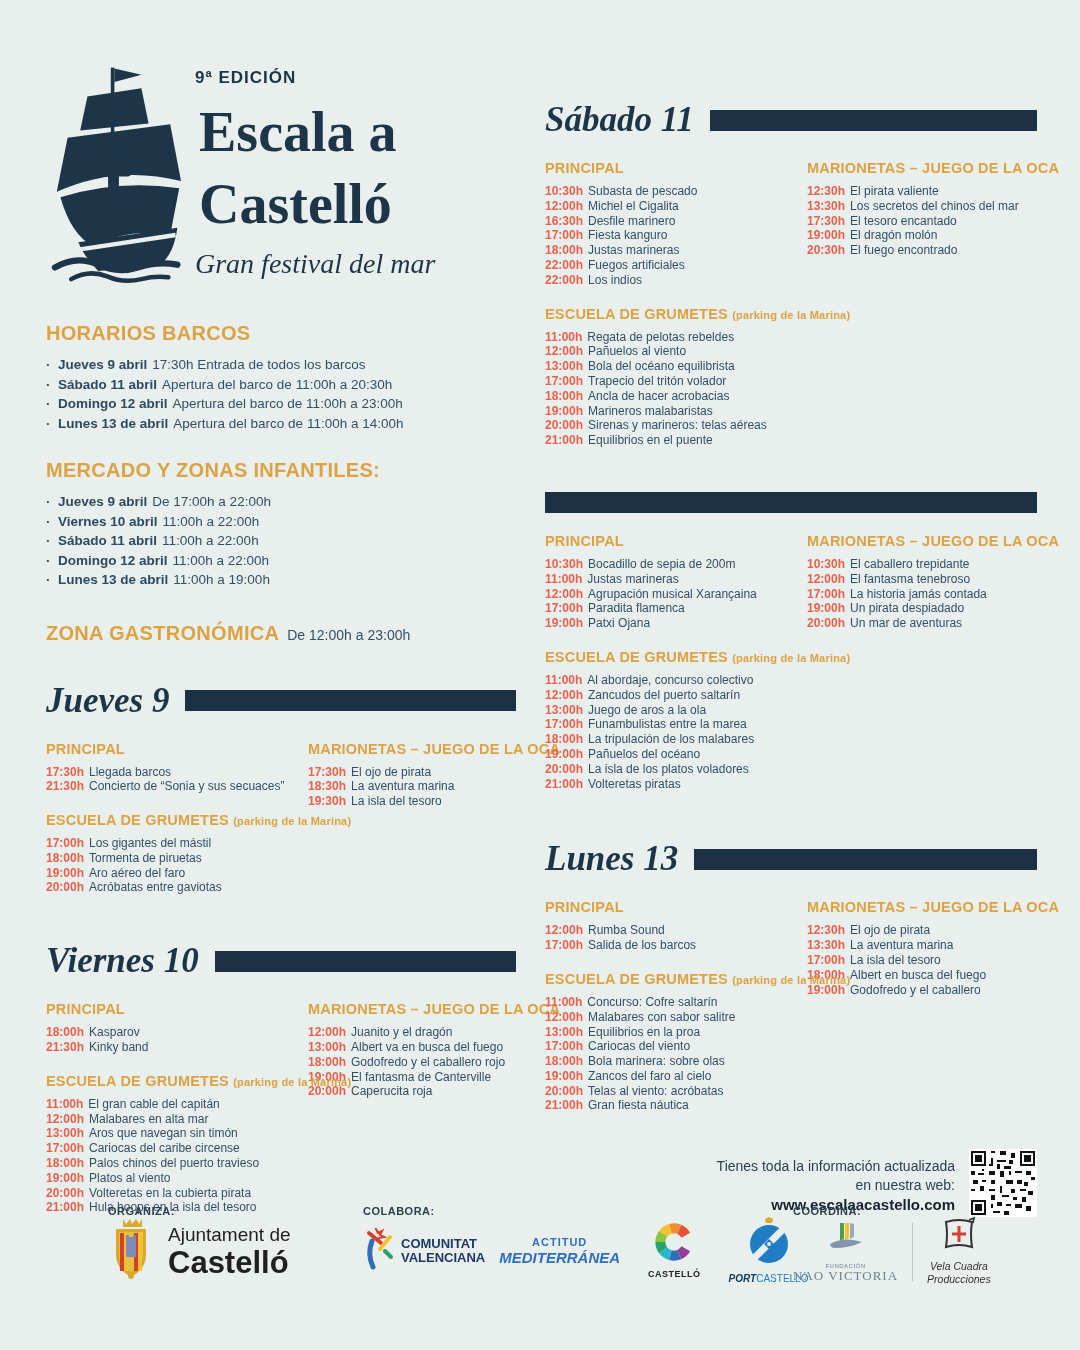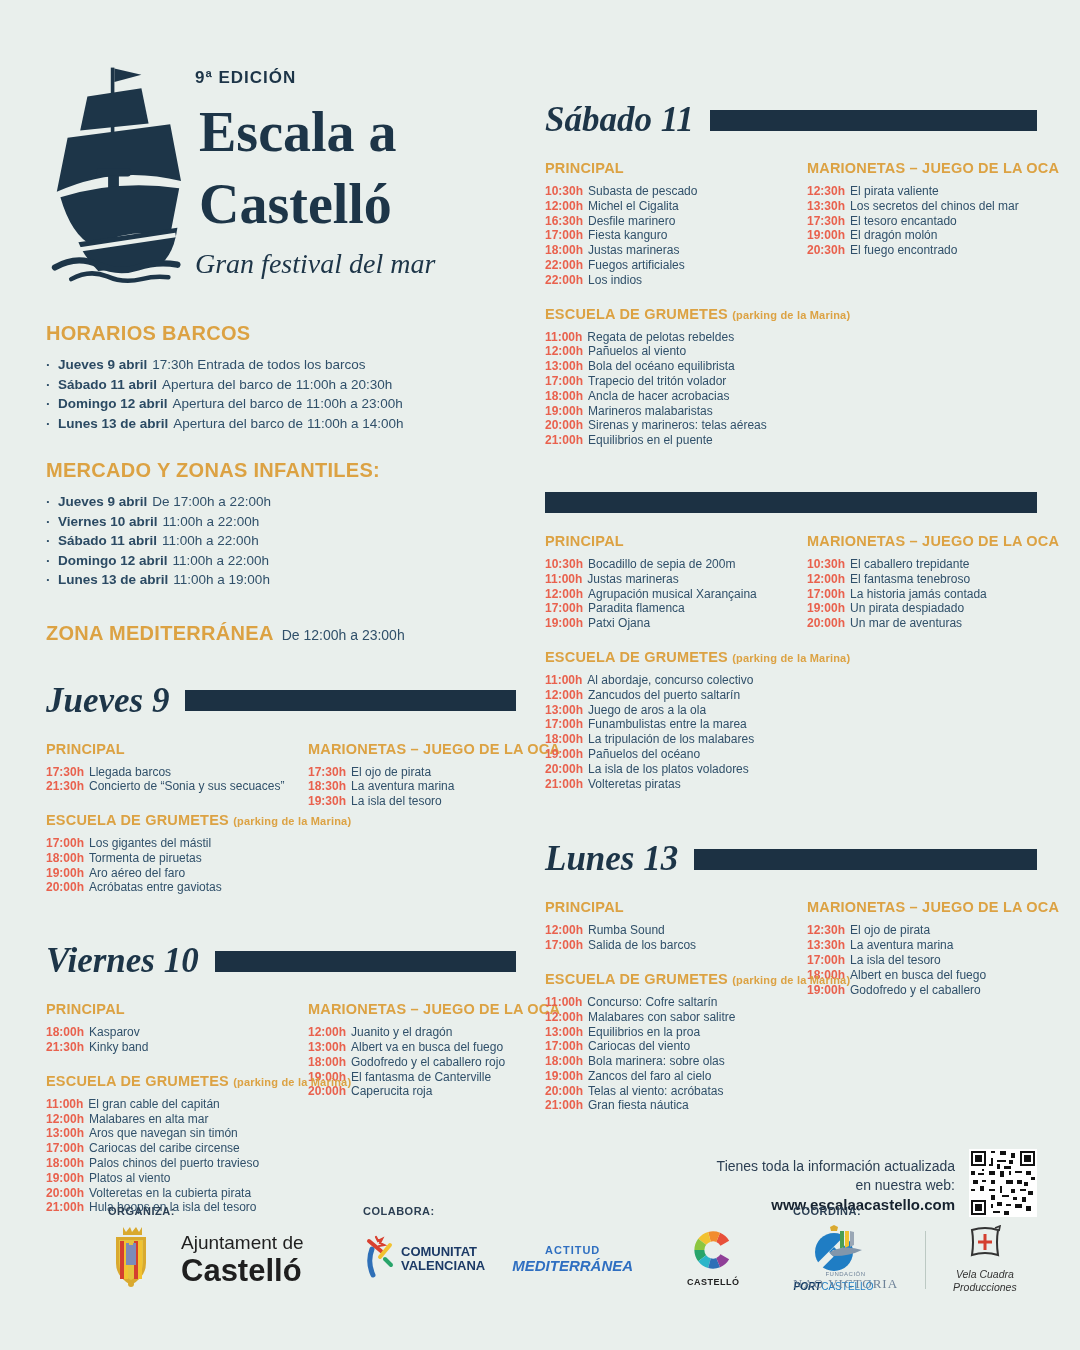--- a/index.html
+++ b/index.html
@@ -48,21 +48,21 @@
   .weburl{font-weight:700;font-size:15px;color:#16222e;}
   .qr{width:64px;height:64px;background:#fff;padding:2px;}
 
   
   .footer{position:absolute;left:0;top:1205px;width:1080px;display:flex;}
   .fgroup{display:flex;flex-direction:column;}
   .fg-organiza{width:255px;padding-left:108px;}
   .fg-colabora{width:430px;}
   .fg-coordina{width:280px;}
   .flabel{font-size:11px;font-weight:700;letter-spacing:.5px;color:#2b3e52;}
-  .flogos{display:flex;align-items:center;gap:27px;margin-top:8px;}
+  .flogos{display:flex;align-items:center;gap:14px;margin-top:0;}
   .fdivider{width:1px;height:58px;background:#bcc9c3;}
   .ajun-text{color:#1f1f1f;line-height:1;}
   .ajun-l1{font-size:19px;}
   .ajun-l2{font-size:31px;font-weight:700;margin-top:3px;}
   .cv{display:flex;align-items:center;gap:4px;}
   .cv-text{font-size:13px;font-weight:700;color:#1c3a66;line-height:14px;}
   .actitud{color:#2f6fc1;text-align:center;line-height:1;}
   .act-l1{font-size:11px;font-weight:700;letter-spacing:1px;}
   .act-l2{font-size:15px;font-weight:700;font-style:italic;margin-top:2px;}
   .castc{display:flex;flex-direction:column;align-items:center;}
@@ -144,21 +144,21 @@
       <div class="info-item">
         <span class="iday">Domingo 12 abril</span><span>11:00h a 22:00h</span>
       </div>
 
       <div class="info-item">
         <span class="iday">Lunes 13 de abril</span><span>11:00h a 19:00h</span>
       </div>
     </div>
 
   <h2 class="info-title" style="margin-top:32px">
-    <span>ZONA MEDITERRÁNEA</span><span class="inline-info">De 12:00h a 23:00h</span>
+    <span>ZONA GASTRONÓMICA</span><span class="inline-info">De 12:00h a 23:00h</span>
   </h2>
 
   <section class="day" style="margin-top:36px">
     <div class="day-head">
       <h2 class="day-name">Jueves 9</h2>
       <div class="day-bar"></div>
     </div>
     <div class="day-grid">
       <div class="sec principal">
         <h3 class="sec-title">PRINCIPAL</h3>

